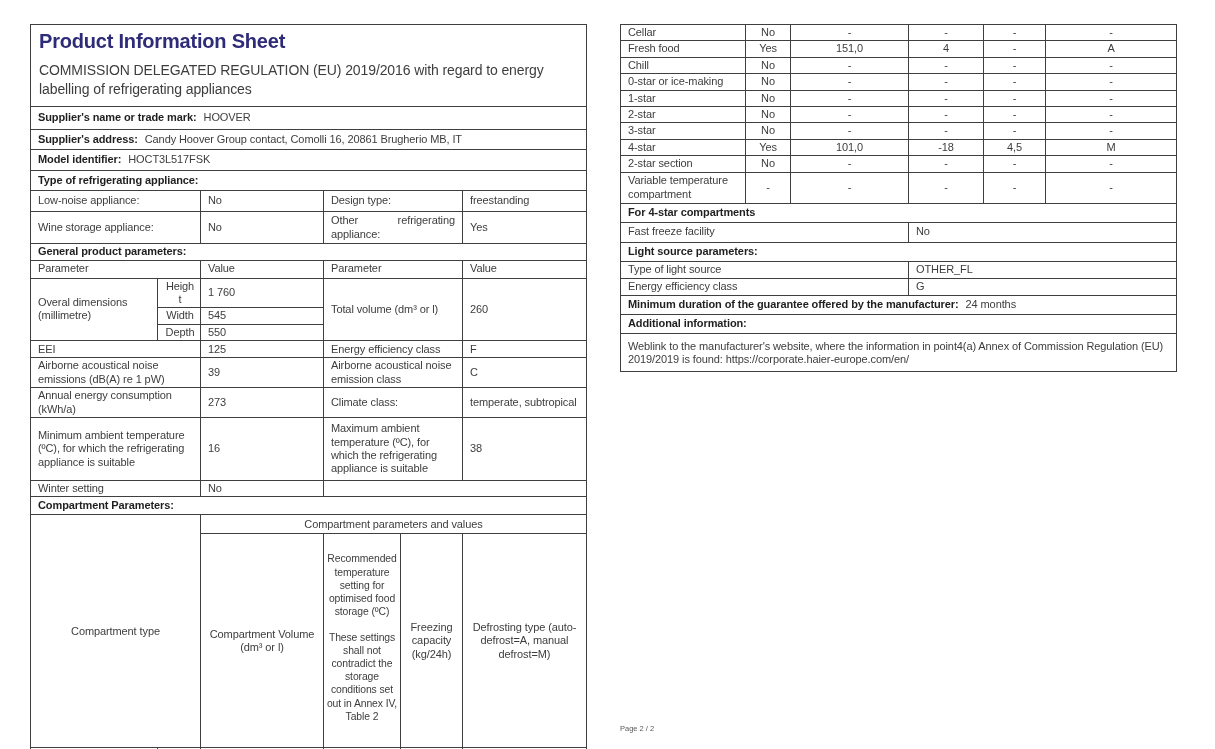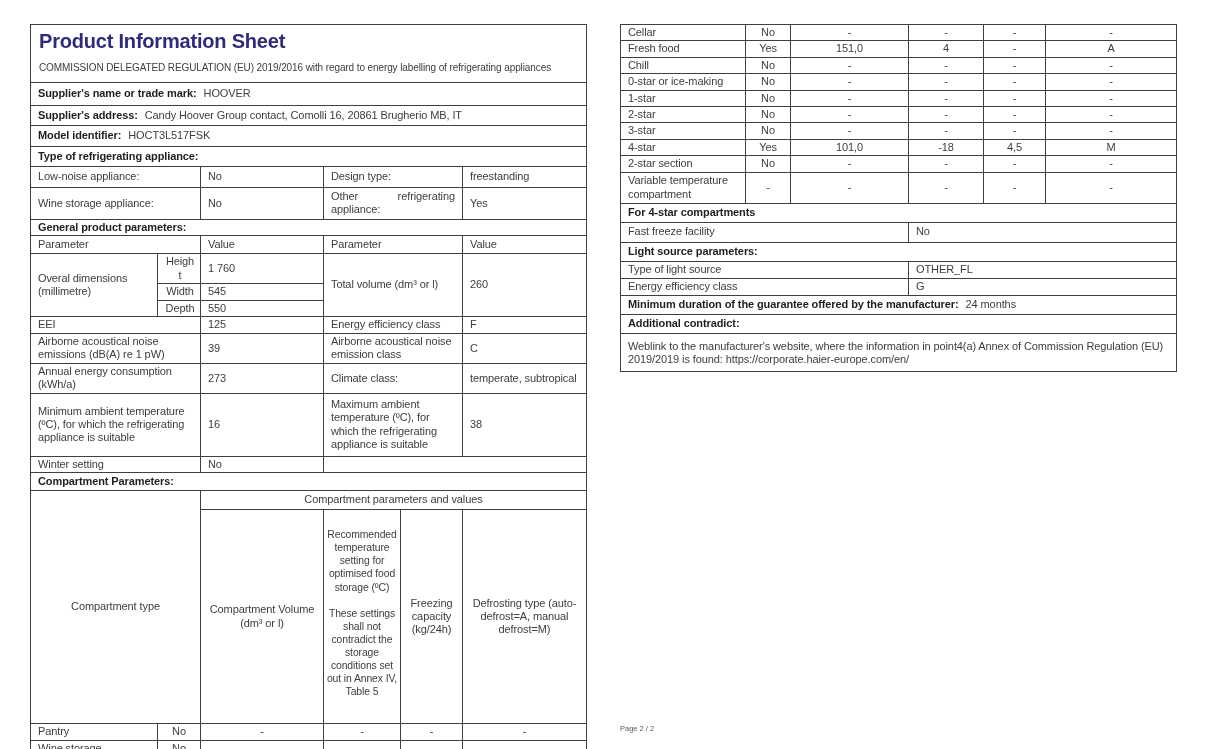--- a/index.html
+++ b/index.html
@@ -18,21 +18,21 @@
     border:1px solid #3f3f3f;
     font-size:11px; line-height:1.22;
     padding:1px 7px; vertical-align:middle;
     word-wrap:break-word;
   }
   .b { font-weight:700; color:#1f1f1f; }
   .v { margin-left:7px; }
 
   .titleCell { vertical-align:top; padding:4px 8px 7px 8px !important; }
   .title { font-size:20px; font-weight:700; color:#2e2b78; padding-bottom:8px; letter-spacing:-0.2px; }
-  .subtitle { font-size:10px; line-height:1.35; color:#3d3d3d; }
+  .subtitle { font-size:14px; line-height:1.35; color:#3d3d3d; }
 
   .h15 td { height:15px; } .h16 td { height:16px; } .h18 td { height:18px; }
   .h19 td { height:19px; } .h20 td { height:20px; } .h21 td { height:21px; }
   .h23 td { height:23px; } .h38 td { height:38px; }
 
   .dimlbl { text-align:center; padding-right:5px !important; }
   .center { text-align:center; }
   .top { vertical-align:top; padding-top:3px !important; }
 
   
@@ -186,21 +186,21 @@
         </td>
       </tr>
       <tr class="h19">
         <td colspan="2" rowspan="2" class="center">Compartment type</td>
         <td colspan="4" class="center">Compartment parameters and values</td>
       </tr>
       <tr class="hdr2">
         <td class="center">Compartment Volume (dm³ or l)</td>
         <td class="tempHdr">
           <div>Recommended temperature setting for optimised food storage (ºC)</div>
-          <div class="mt">These settings shall not contradict the storage conditions set out in Annex IV, Table 5</div>
+          <div class="mt">These settings shall not contradict the storage conditions set out in Annex IV, Table 2</div>
         </td>
         <td class="center">Freezing capacity (kg/24h)</td>
         <td class="center">Defrosting type (auto-defrost=A, manual defrost=M)</td>
       </tr>
     </tbody>
     <tbody id="cmp1-rows">
         <tr>
           <td>Pantry</td>
           <td>No</td>
           <td>-</td>
@@ -340,21 +340,21 @@
         </tr>
       </tbody>
     <tbody>
       <tr class="h19">
         <td colspan="6">
           <span class="b">Minimum duration of the guarantee offered by the manufacturer:</span><span class="v">24 months</span>
         </td>
       </tr>
       <tr class="sect">
         <td colspan="6">
-          <span class="b">Additional contradict:</span>
+          <span class="b">Additional information:</span>
         </td>
       </tr>
       <tr class="h38">
         <td colspan="6" class="top">
           <span>Weblink to the manufacturer's website, where the information in point4(a) Annex of Commission Regulation (EU) 2019/2019 is found: </span><span>https://corporate.haier-europe.com/en/</span>
         </td>
       </tr>
     </tbody>
   </table>
 </div>

